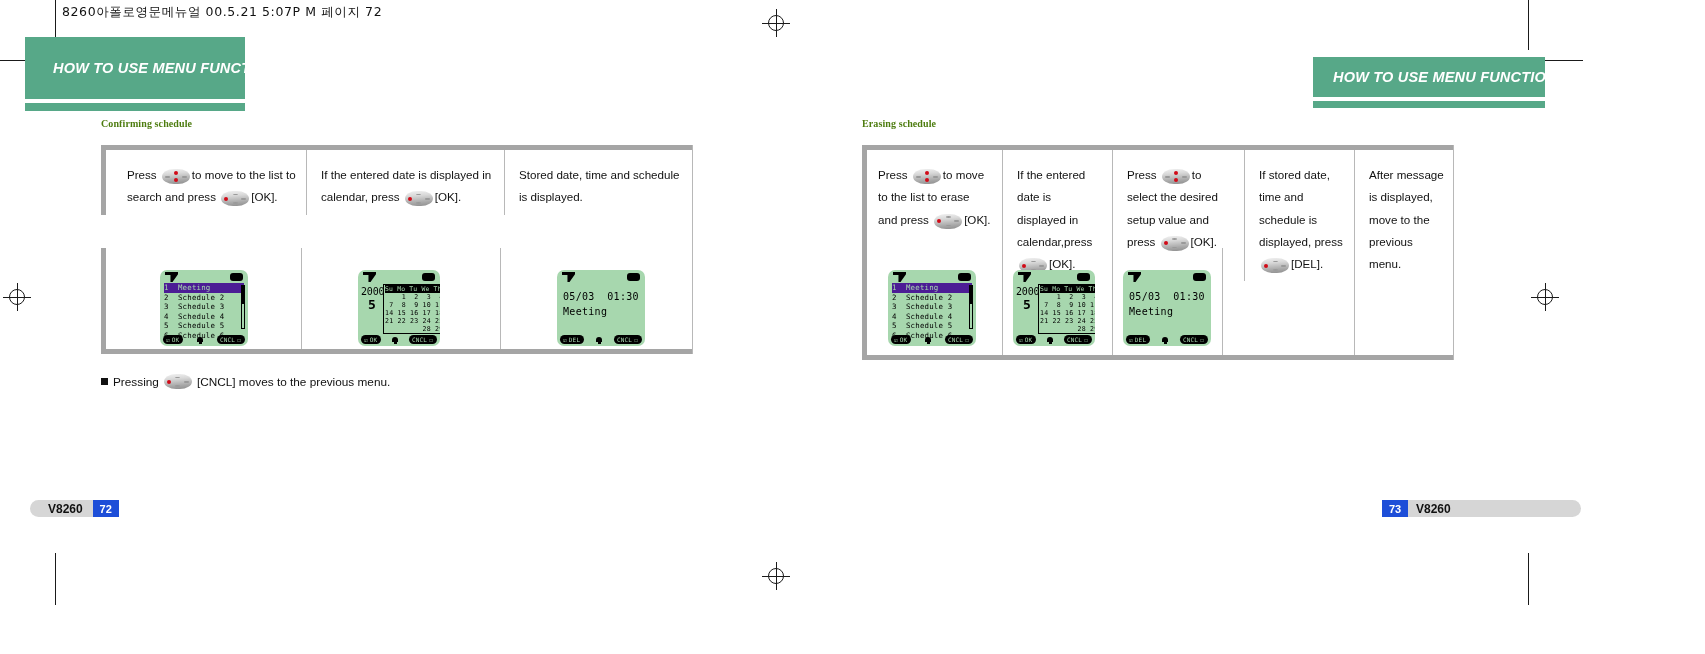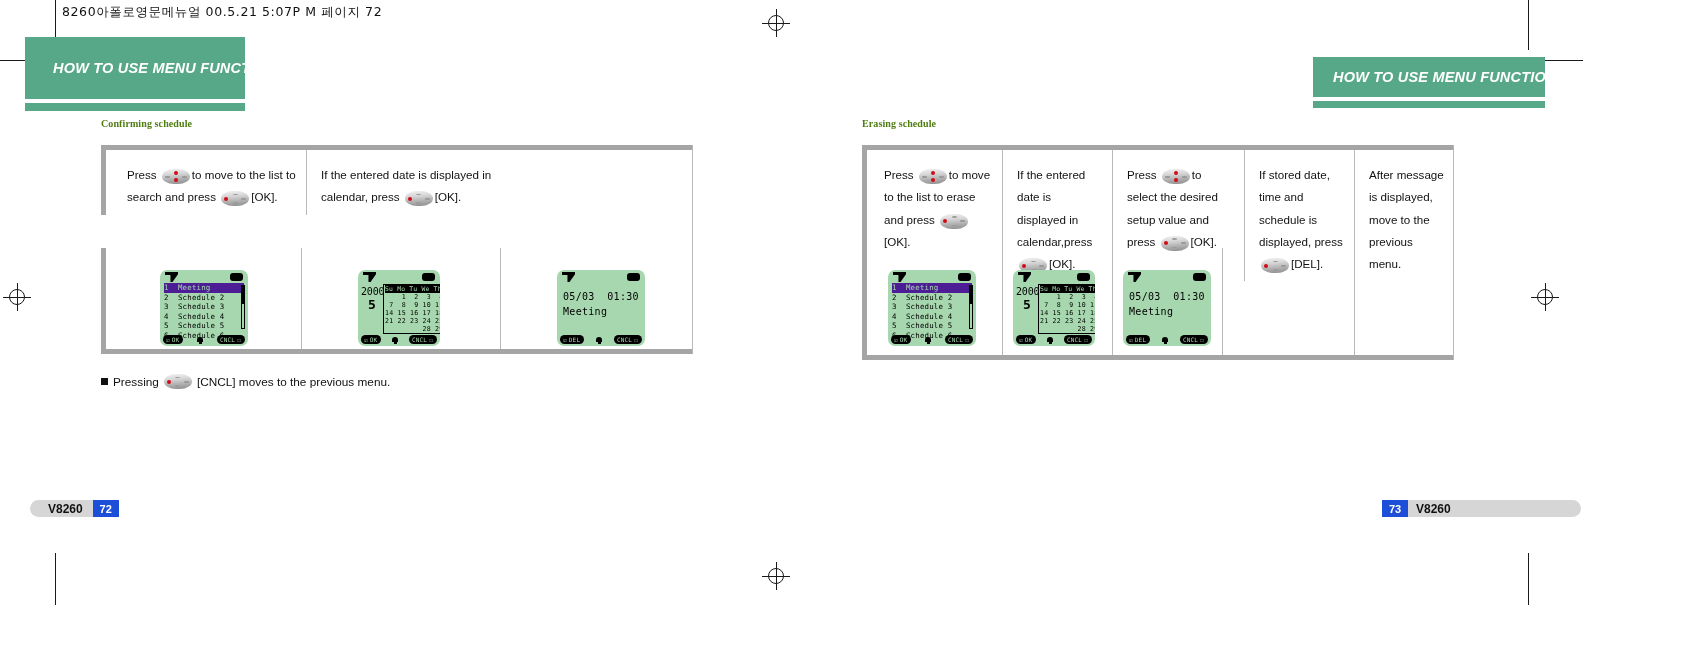--- a/index.html
+++ b/index.html
@@ -210,20 +210,23 @@
         <div class="colinner">Press
           <span class="key"><i class="bar-l"></i><i class="bar-r"></i><i class="dot-up"></i><i class="dot-dn"></i></span>to move to the list to search and press
           <span class="key"><i class="dot-l"></i><i class="bar-r"></i><i class="chev-t"></i><i class="chev-b"></i></span>[OK].</div>
       </div>
 
       <div class="col" style="width:198px;">
         <div class="colinner">If the entered date is displayed in calendar, press
           <span class="key"><i class="dot-l"></i><i class="bar-r"></i><i class="chev-t"></i><i class="chev-b"></i></span>[OK].</div>
       </div>
 
+      <div class="col" style="width:189px;">
+        <div class="colinner">Stored date, time and schedule is displayed.</div>
+      </div>
     </div>
   </div>
 
   <div class="lcd" style="left:160px; top:270px; width:88px; height:76px;">
     <div class="statusbar">
       <span class="antenna"></span>
       <span class="battery"></span>
     </div>
     <div class="list">
       <span class="row sel">1  Meeting</span>
@@ -334,21 +337,21 @@
     <div class="underbar"></div>
   </div>
 
   <div class="sec-title" style="left:862px; top:118px;">Erasing schedule</div>
 
   <div class="steps" style="left:862px; top:145px; width:592px;">
     <div class="topbar"></div>
     <div class="body">
       <div class="leftbar"></div>
 
-      <div class="col" style="width:140px; padding-left:22px;">
+      <div class="col" style="width:140px; padding-left:16px;">
         <div class="colinner">Press
           <span class="key"><i class="bar-l"></i><i class="bar-r"></i><i class="dot-up"></i><i class="dot-dn"></i></span>to move to the list to erase and press
           <span class="key"><i class="dot-l"></i><i class="bar-r"></i><i class="chev-t"></i><i class="chev-b"></i></span>[OK].</div>
       </div>
 
       <div class="col" style="width:110px;">
         <div class="colinner">If the entered date is displayed in calendar,press
           <span class="key"><i class="dot-l"></i><i class="bar-r"></i><i class="chev-t"></i><i class="chev-b"></i></span>[OK].</div>
       </div>
 

